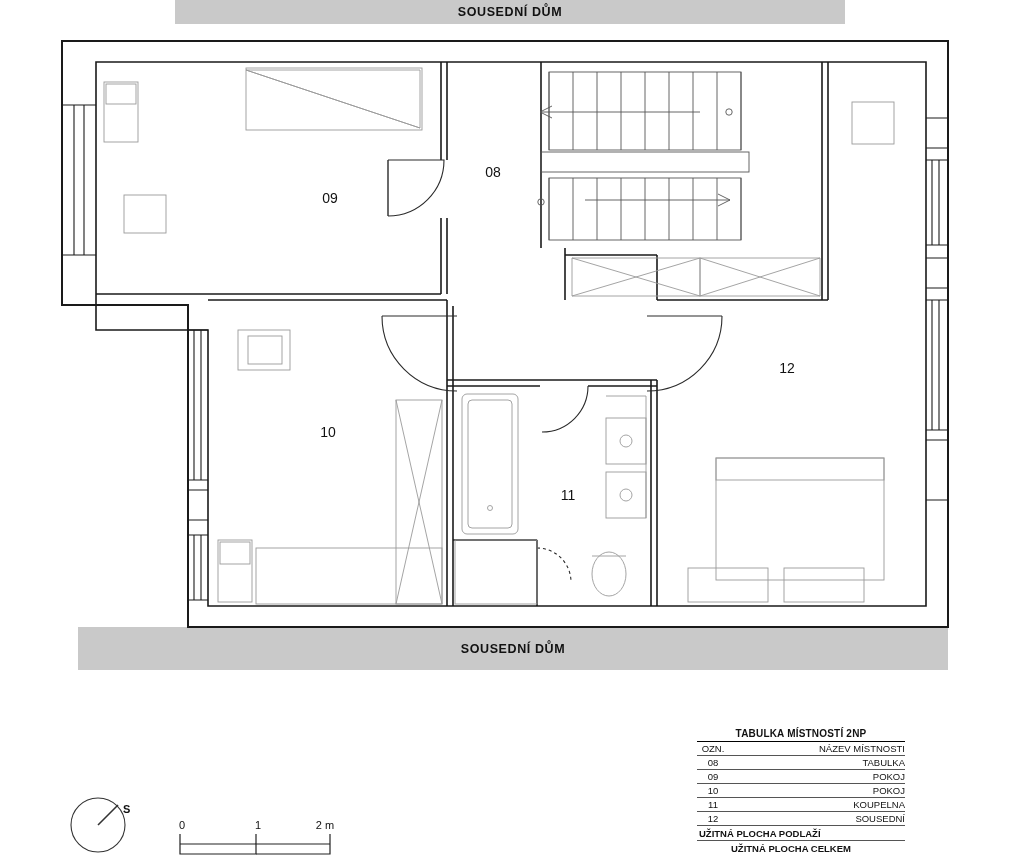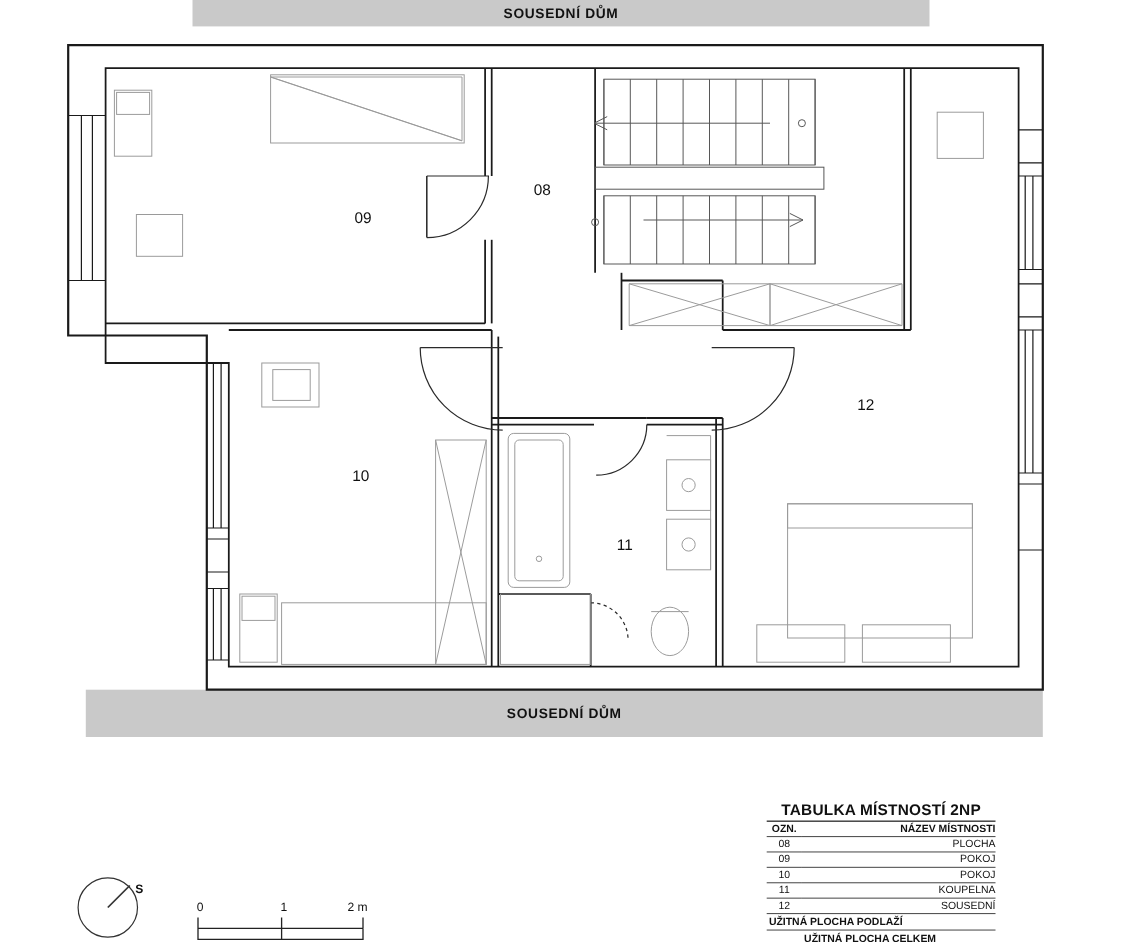--- a/index.html
+++ b/index.html
@@ -63,39 +63,39 @@
   .table-wrap {
     position: absolute;
     left: 697px;
     top: 728px;
     width: 208px;
     font-size: 9.5px;
   }
   .table-title {
     text-align: center;
     font-weight: bold;
-    font-size: 14px;
+    font-size: 10px;
     letter-spacing: 0.2px;
     padding-bottom: 2px;
     border-bottom: 1.6px solid #000;
   }
   table.rooms {
     width: 100%;
     border-collapse: collapse;
     margin-top: 0px;
   }
   table.rooms th, table.rooms td {
     border-bottom: 0.8px solid #555;
     padding: 1px 0 1px 0;
     font-weight: normal;
     font-size: 9.5px;
     text-align: right;
   }
   table.rooms th {
-    font-weight: bold;
+    font-weight: normal;
   }
   table.rooms .c-ozn {
     width: 32px;
     text-align: center;
   }
   table.rooms .c-name {
     padding-left: 6px;
   }
   .total-row {
     display: block;
@@ -312,21 +312,21 @@
     <table class="rooms">
       <thead>
         <tr>
           <th class="c-ozn">OZN.</th>
           <th class="c-name">NÁZEV MÍSTNOSTI</th>
         </tr>
       </thead>
       <tbody>
         <tr>
           <td class="c-ozn">08</td>
-          <td class="c-name">PLOCHA</td>
+          <td class="c-name">TABULKA</td>
         </tr>
         <tr>
           <td class="c-ozn">09</td>
           <td class="c-name">POKOJ</td>
         </tr>
         <tr>
           <td class="c-ozn">10</td>
           <td class="c-name">POKOJ</td>
         </tr>
         <tr>

